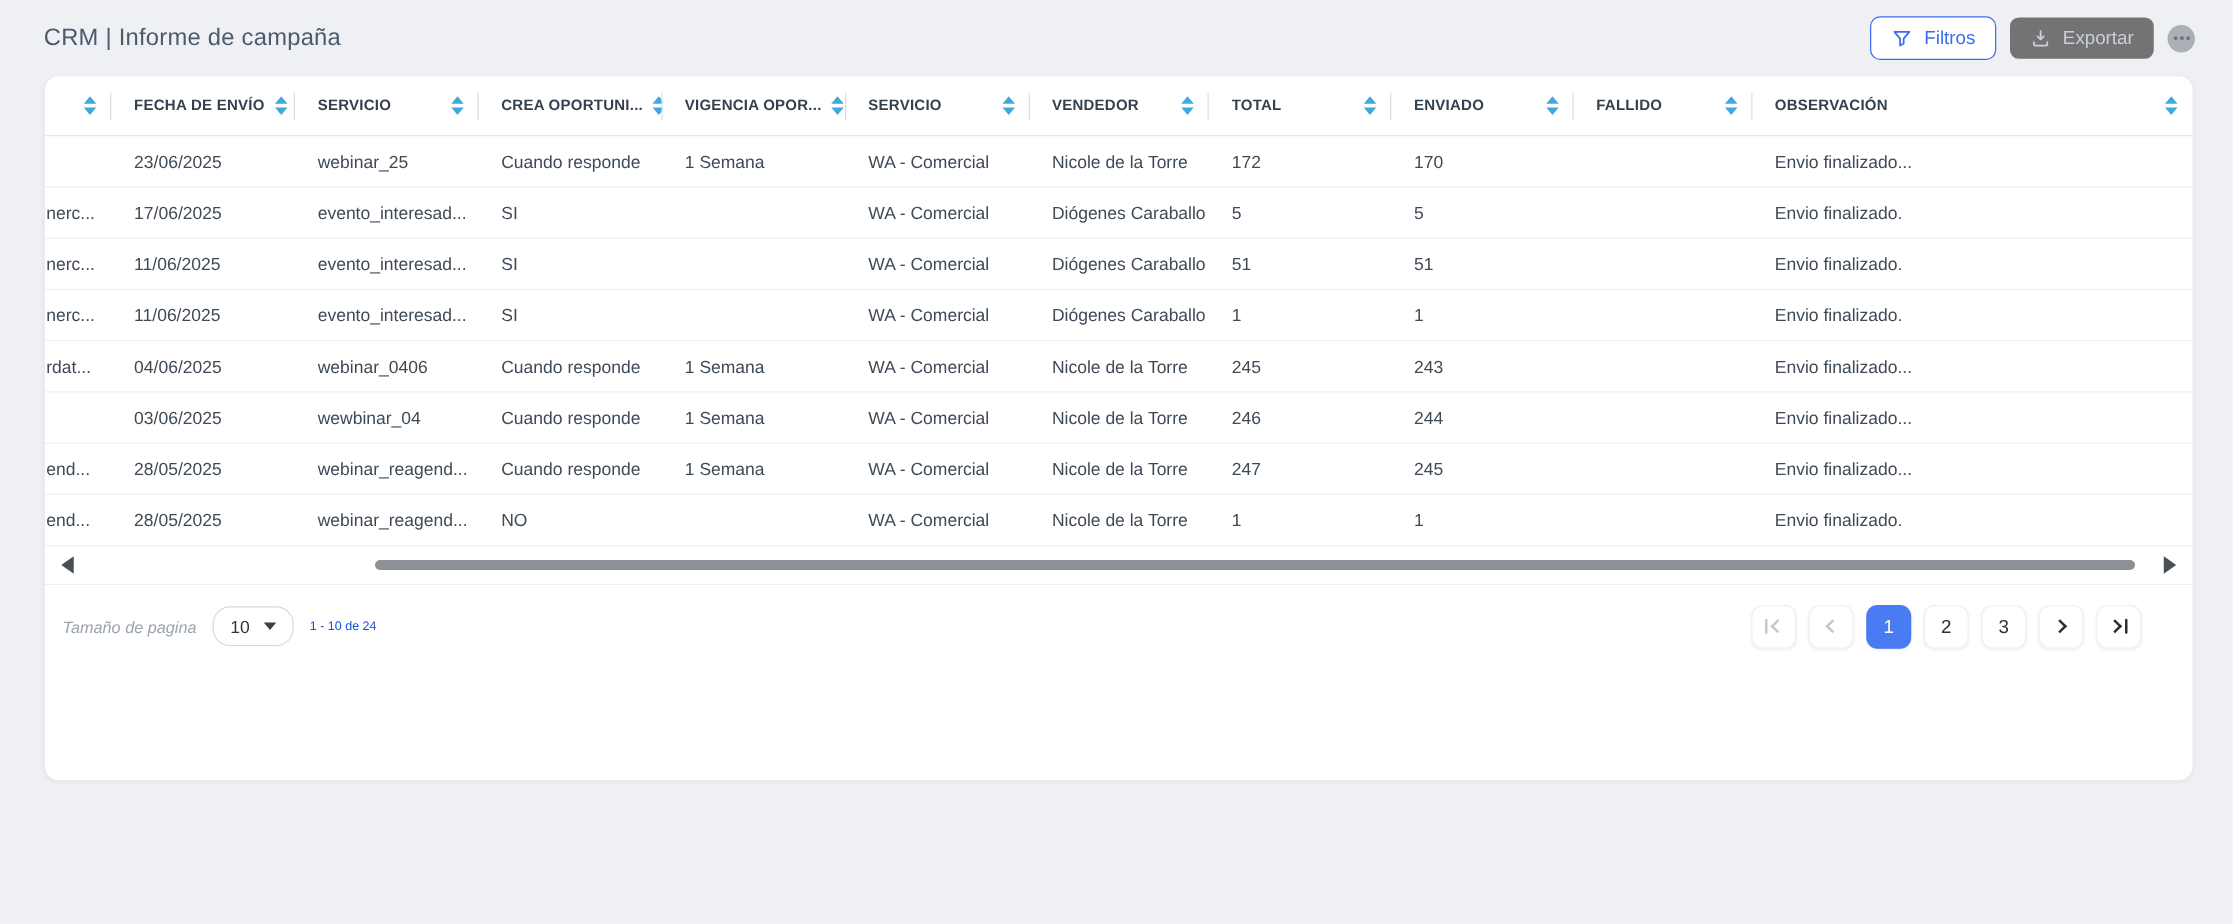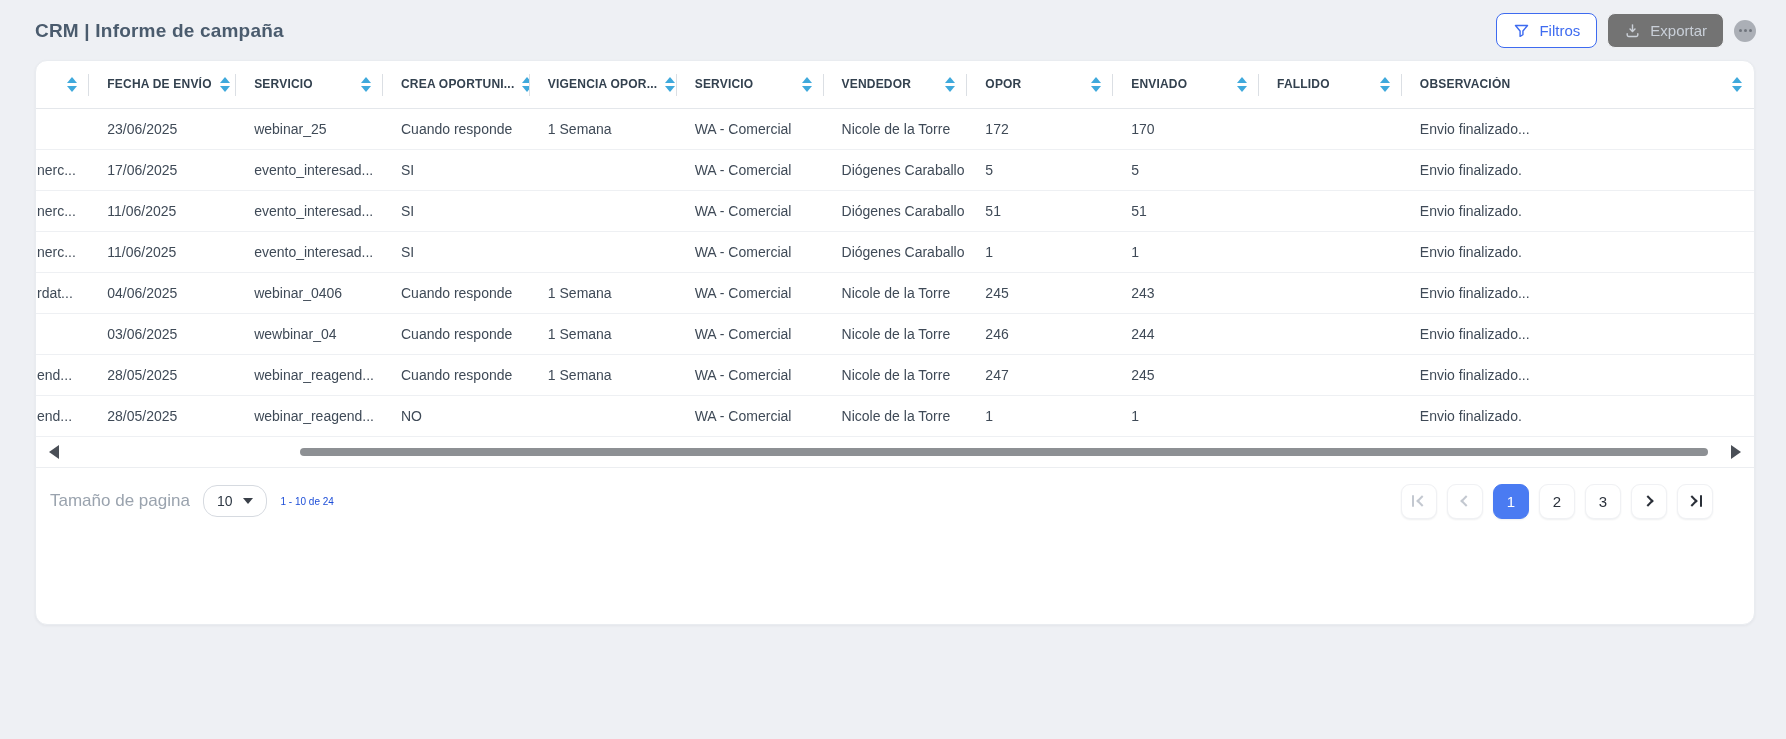--- a/index.html
+++ b/index.html
@@ -4,21 +4,21 @@
 <style>
   * { box-sizing: border-box; margin: 0; padding: 0; }
   html,body { width:1786px; height:739px; }
   body {
     background:#eef0f4;
     font-family:"Liberation Sans", sans-serif;
     overflow:hidden;
   }
   
   .topbar{ display:flex; align-items:center; justify-content:space-between; padding:13px 30px 12px 35px; }
-  .page-title{ font-size:19px; font-weight:bold; color:#4a5b6d; letter-spacing:.2px; }
+  .page-title{ font-size:19px; font-weight:normal; color:#4a5b6d; letter-spacing:.2px; }
   .actions{ display:flex; align-items:center; gap:10px;padding-left:28px; }
   .btn{ display:flex; align-items:center; gap:9px; font-size:15px; border-radius:8px; padding:8px 16px; cursor:pointer; background:#fff; }
   .btn-filtros{ border:1.5px solid #3e6bf0; color:#3e6bf0; }
   .btn-exportar{ background:#737373; border:1px solid #eef0f3; color:#c9cfd8; cursor:default; }
   .more-btn{ width:22px; height:22px; border-radius:50%; background:#abafb6; display:flex; align-items:center; justify-content:center; gap:2px; cursor:pointer; }
   .more-btn .dot{ width:3px; height:3px; border-radius:50%; background:#70757d; }
   .icon-svg{ display:block; }
 
   
   .card{ margin:0 31px 0 35px; background:#fff; border:1px solid #e9ecf0; border-radius:12px;
@@ -44,21 +44,21 @@
   .hscroll{ display:flex; align-items:center; gap:10px; padding:8px 13px; border-bottom:1px solid #eceef1; }
   .harrow{ width:0; height:0; border-top:7px solid transparent; border-bottom:7px solid transparent; cursor:pointer; flex:none; }
   .harrow.left{ border-right:10px solid #4a4f57; }
   .harrow.right{ border-left:10px solid #4a4f57; }
   .htrack{ flex:1; height:8px; position:relative; }
   .hthumb{ position:absolute; left:14%; right:.8%; top:0; height:8px; background:#8d9094; border-radius:4px; cursor:grab; }
 
   
   .card-footer{ display:flex; align-items:center; justify-content:space-between; padding:16px 14px 12px 14px; }
   .foot-left{ display:flex; align-items:center; gap:13px; }
-  .psize-label{ color:#9aa3ae; font-size:17px; }
+  .psize-label{ color:#9aa3ae; font-size:13px;font-style:italic; }
   .psize-select{ display:flex; align-items:center; gap:11px; border:1px solid #d6dae0; border-radius:14px; padding:7px 13px; font-size:14px; color:#2f3944; background:#fff; cursor:pointer; }
   .caret{ width:0; height:0; border-left:5px solid transparent; border-right:5px solid transparent; border-top:6px solid #3a4049; }
   .range-text{ font-size:10px; color:#1d4ed8; }
   .pager{ display:flex; align-items:center; gap:10px; padding-right:27px; }
   .pbtn{ min-width:36px; height:35px; border-radius:9px; background:#fff; border:1px solid #f0f1f4;
          box-shadow:0 1px 2px rgba(16,24,40,.07); display:flex; align-items:center; justify-content:center;
          gap:2px; font-size:15px; color:#2b323c; cursor:pointer; }
   .pbtn.active{ background:#4a7bf2; border-color:#4a7bf2; color:#fff; }
   .chev{ width:8px; height:8px; border:0 solid #2a2f38; }
   .chev.left{ border-left-width:2px; border-bottom-width:2px; transform:rotate(45deg); margin-left:2px; }
@@ -177,21 +177,21 @@
             <div class="th-inner">
               <span>VENDEDOR</span>
               <span class="sort">
                 <i class="tri up"></i>
                 <i class="tri down"></i>
               </span>
             </div>
           </th>
           <th>
             <div class="th-inner">
-              <span>OPOR</span>
+              <span>TOTAL</span>
               <span class="sort">
                 <i class="tri up"></i>
                 <i class="tri down"></i>
               </span>
             </div>
           </th>
           <th>
             <div class="th-inner">
               <span>ENVIADO</span>
               <span class="sort">

